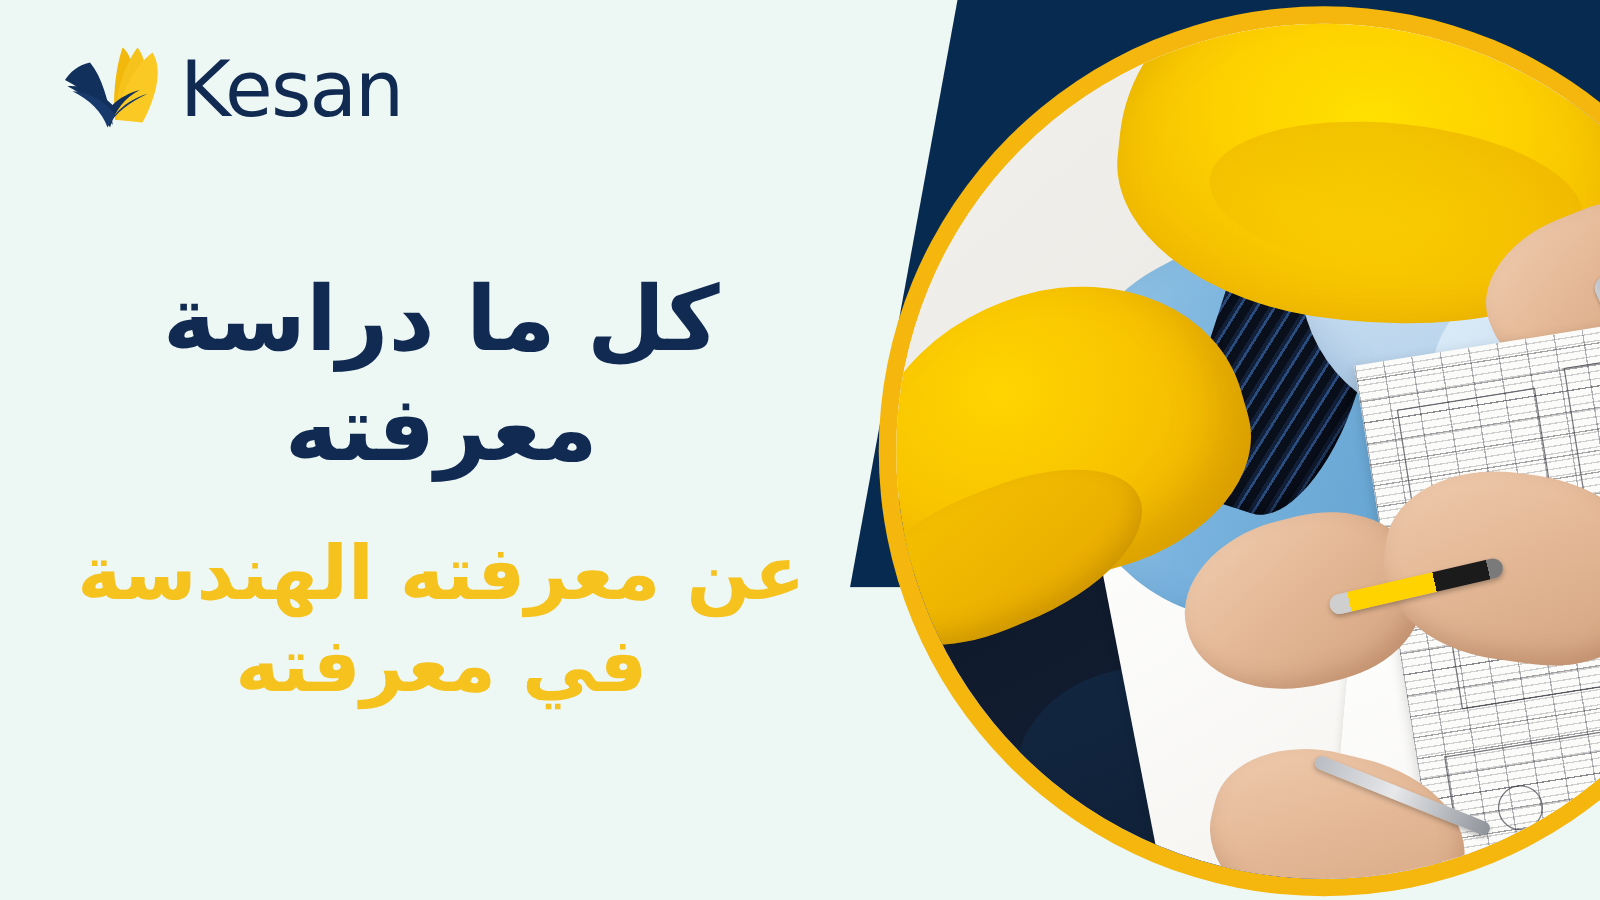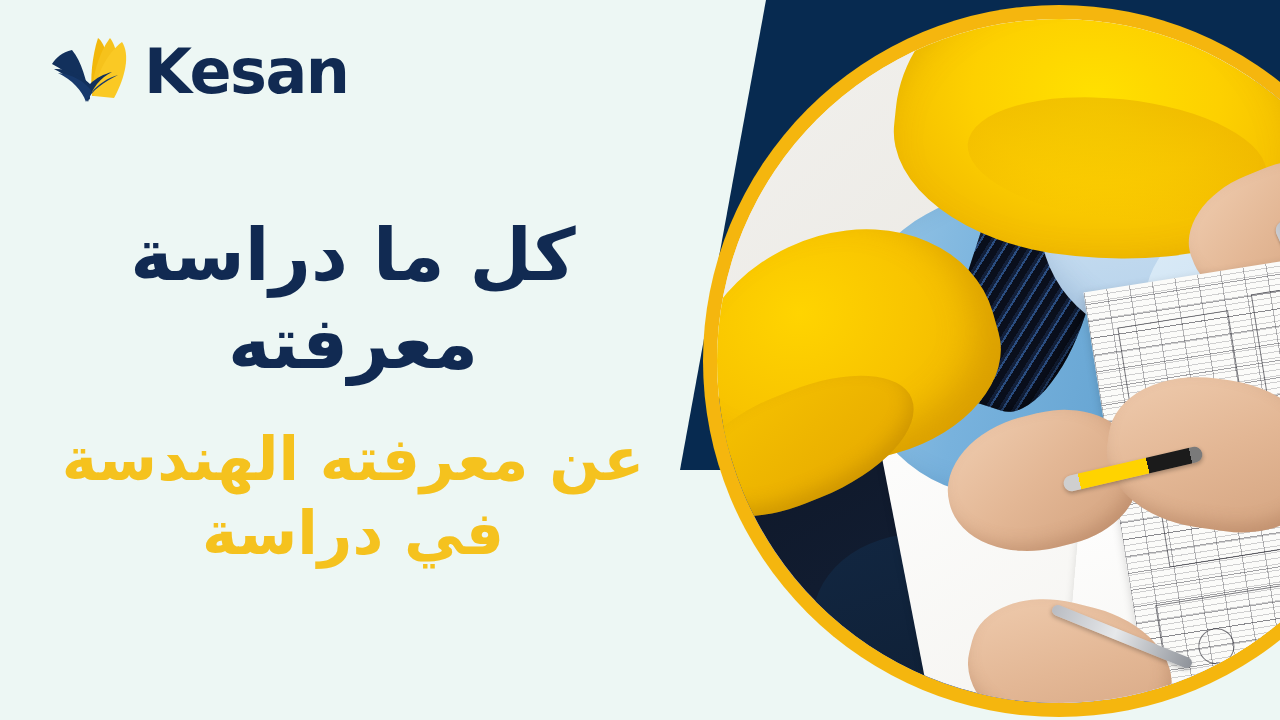--- a/index.html
+++ b/index.html
@@ -139,21 +139,21 @@
     background:linear-gradient(90deg,#cfcfcf 0 16px,#ffd300 16px 86px,#1b1b1b 86px 130px,#7a7a7a 130px 142px);
     border-radius:8px;transform:rotate(-13deg);box-shadow:0 2px 4px rgba(0,0,0,.28);}
   .pen-silver{position:absolute;left:330px;top:612px;width:150px;height:11px;
     background:linear-gradient(90deg,#b9bcc2,#e6e8ea 45%,#8f939a);
     border-radius:6px;transform:rotate(22deg);box-shadow:0 2px 4px rgba(0,0,0,.25);}
 
   
   .logo{position:absolute;left:46px;top:22px;z-index:4;
     display:flex;align-items:center;gap:4px;}
   .logo-mark{position:relative;width:94px;height:84px;}
-  .logo-word{font-size:62px;font-weight:700;color:#112a52;
+  .logo-word{font-size:62px;font-weight:400;color:#112a52;
     letter-spacing:-1.5px;line-height:1;font-family:"DejaVu Sans",sans-serif;margin-top:16px;}
 
   
   .copy{position:absolute;left:0;top:212px;width:706px;z-index:4;
     direction:rtl;text-align:center;}
   .line1{font-size:72px;font-weight:800;color:#112a52;line-height:1.22;
     margin:0 0 34px 0;font-family:"DejaVu Sans",sans-serif;}
   .line2,.line3{font-size:60px;font-weight:800;color:#f5c21e;line-height:1.24;
     margin:0;font-family:"DejaVu Sans",sans-serif;}
 </style>
@@ -226,16 +226,16 @@
         <path d="M42 80 C34 64 22 54 8 47 C20 46 34 52 44 62 C50 56 58 52 66 50 C54 56 46 66 42 80 Z" fill="#12305c"></path>
         <path d="M40 80 C36 68 26 58 12 51 C26 52 40 60 46 70 C52 62 62 56 72 53 C58 60 46 68 40 80 Z" fill="#17396c"></path>
       </svg>
     </div>
     <div class="logo-word">Kesan</div>
   </div>
 
   <div class="copy">
     <div class="line1">كل ما دراسة معرفته</div>
     <div class="line2">عن معرفته الهندسة</div>
-    <div class="line3">في دراسة</div>
+    <div class="line3">في معرفته</div>
   </div>
 
 </div>
 
 </body></html>

